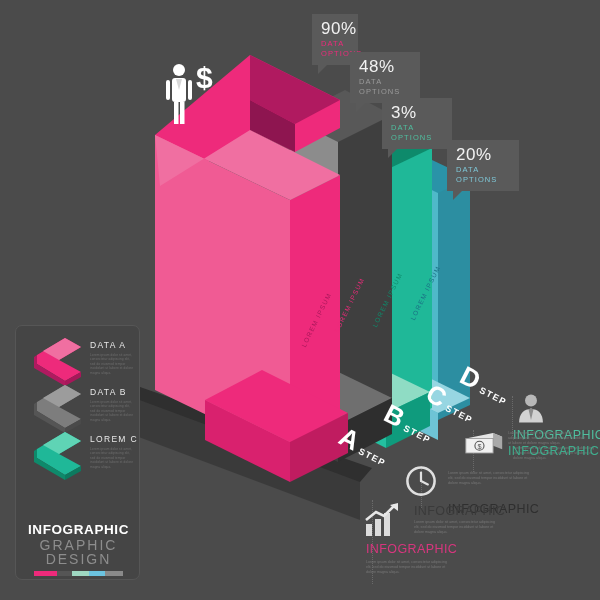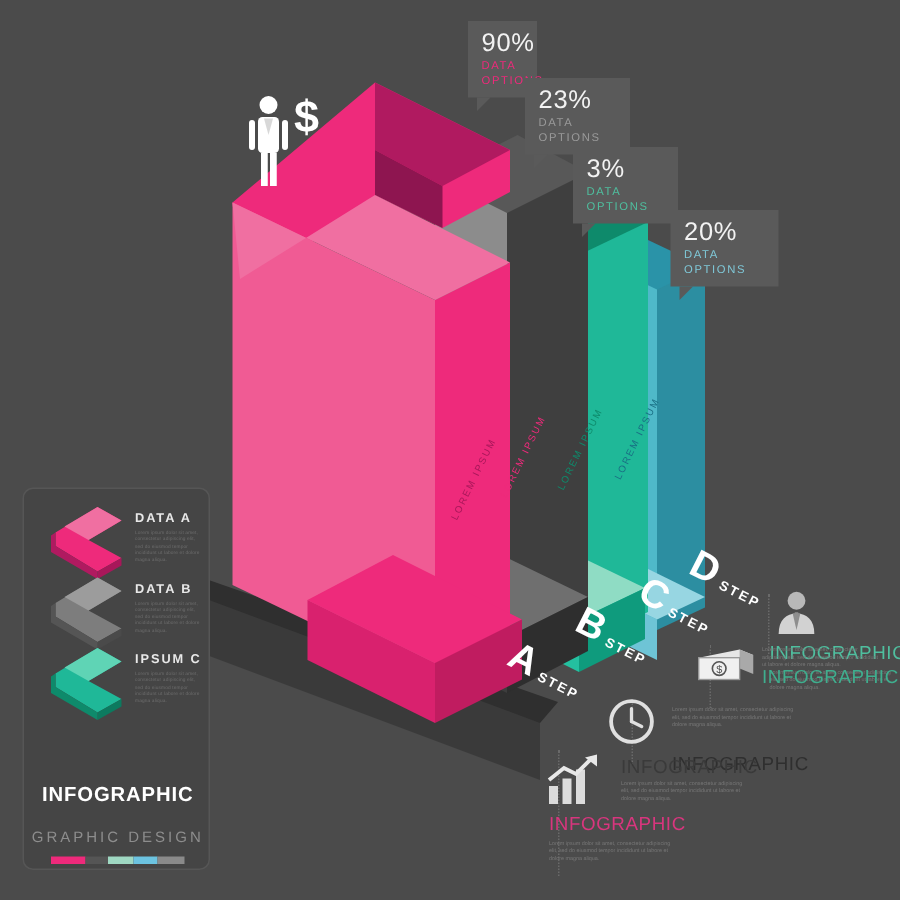--- a/index.html
+++ b/index.html
@@ -50,29 +50,29 @@
 
   
   #legend-panel{
     position:absolute;left:15px;top:325px;width:125px;height:255px;
     background:#454545;border:1px solid #565656;border-radius:7px;
     box-sizing:border-box;
   }
   .legend-row{position:absolute;left:0;width:125px;height:46px;}
   .legend-title{
     position:absolute;left:74px;top:4px;color:#e8e8e8;
-    font-size:8.5px;letter-spacing:1.3px;font-weight:bold;
+    font-size:8.5px;letter-spacing:1.3px;
   }
   .legend-body{
     position:absolute;left:74px;top:17px;width:46px;
     color:#6e6e6e;font-size:3.2px;line-height:4.4px;letter-spacing:.1px;
   }
   #brand{position:absolute;left:0;top:196px;width:125px;text-align:center;}
   #brand .b1{color:#ffffff;font-size:13.5px;font-weight:bold;letter-spacing:.6px;line-height:15px;}
-  #brand .b2{color:#8d8d8d;font-size:10px;letter-spacing:2px;line-height:14px;margin-top:15px;}
+  #brand .b2{color:#8d8d8d;font-size:14px;letter-spacing:2px;line-height:14px;margin-top:1px;}
   #brand .bar{margin:5px auto 0 auto;width:90px;height:5px;display:flex;}
   #brand .bar i{display:block;height:100%;}
 
   
   .info-block{position:absolute;}
   .info-title{font-size:12.5px;letter-spacing:.4px;line-height:14px;}
   .info-body{width:84px;font-size:3.6px;line-height:5px;color:#777;margin-top:2px;}
   .info-icon{position:absolute;width:34px;height:34px;}
   .dotline{position:absolute;border-left:1px dotted #6a6a6a;}
 
@@ -133,21 +133,21 @@
     </g>
   </svg>
 
   <div class="callout" style="left:312px;top:14px;width:46px;">
     <div class="pct nosel">90%</div>
     <div class="dopt nosel" style="color:#ee2a7b">DATA OPTIONS</div>
     <div class="tail"></div>
   </div>
 
   <div class="callout" style="left:350px;top:52px;width:70px;">
-    <div class="pct nosel">23%</div>
+    <div class="pct nosel">48%</div>
     <div class="dopt nosel" style="color:#9a9a9a">DATA OPTIONS</div>
     <div class="tail"></div>
   </div>
 
   <div class="callout" style="left:382px;top:98px;width:70px;">
     <div class="pct nosel">3%</div>
     <div class="dopt nosel" style="color:#4fbf9f">DATA OPTIONS</div>
     <div class="tail"></div>
   </div>
 
@@ -204,21 +204,21 @@
       <div class="legend-body nosel">Lorem ipsum dolor sit amet, consectetur adipiscing elit, sed do eiusmod tempor incididunt ut labore et dolore magna aliqua.</div>
     </div>
 
     <div class="legend-row" style="top:104px;">
       <svg class="abs" style="left:13px;top:0;" width="58" height="44">
         <polygon points="36,2 52,11 30,24 52,36 36,45 8,28 8,19" fill="#1fb898"></polygon>
         <polygon points="36,2 52,11 30,24 14,15" fill="#5fd4b5"></polygon>
         <polygon points="36,45 52,36 52,41 36,50" fill="#0c7a5f"></polygon>
         <polygon points="8,19 8,28 36,45 36,50 5,32 5,21" fill="#0e8a6b"></polygon>
       </svg>
-      <div class="legend-title nosel">IPSUM C</div>
+      <div class="legend-title nosel">LOREM C</div>
       <div class="legend-body nosel">Lorem ipsum dolor sit amet, consectetur adipiscing elit, sed do eiusmod tempor incididunt ut labore et dolore magna aliqua.</div>
     </div>
 
 
     <div id="brand">
       <div class="b1 nosel">INFOGRAPHIC</div>
       <div class="b2 nosel">GRAPHIC DESIGN</div>
       <div class="bar">
         <i style="background:#ee2a7b;width:26%"></i>
         <i style="background:#555555;width:17%"></i>

